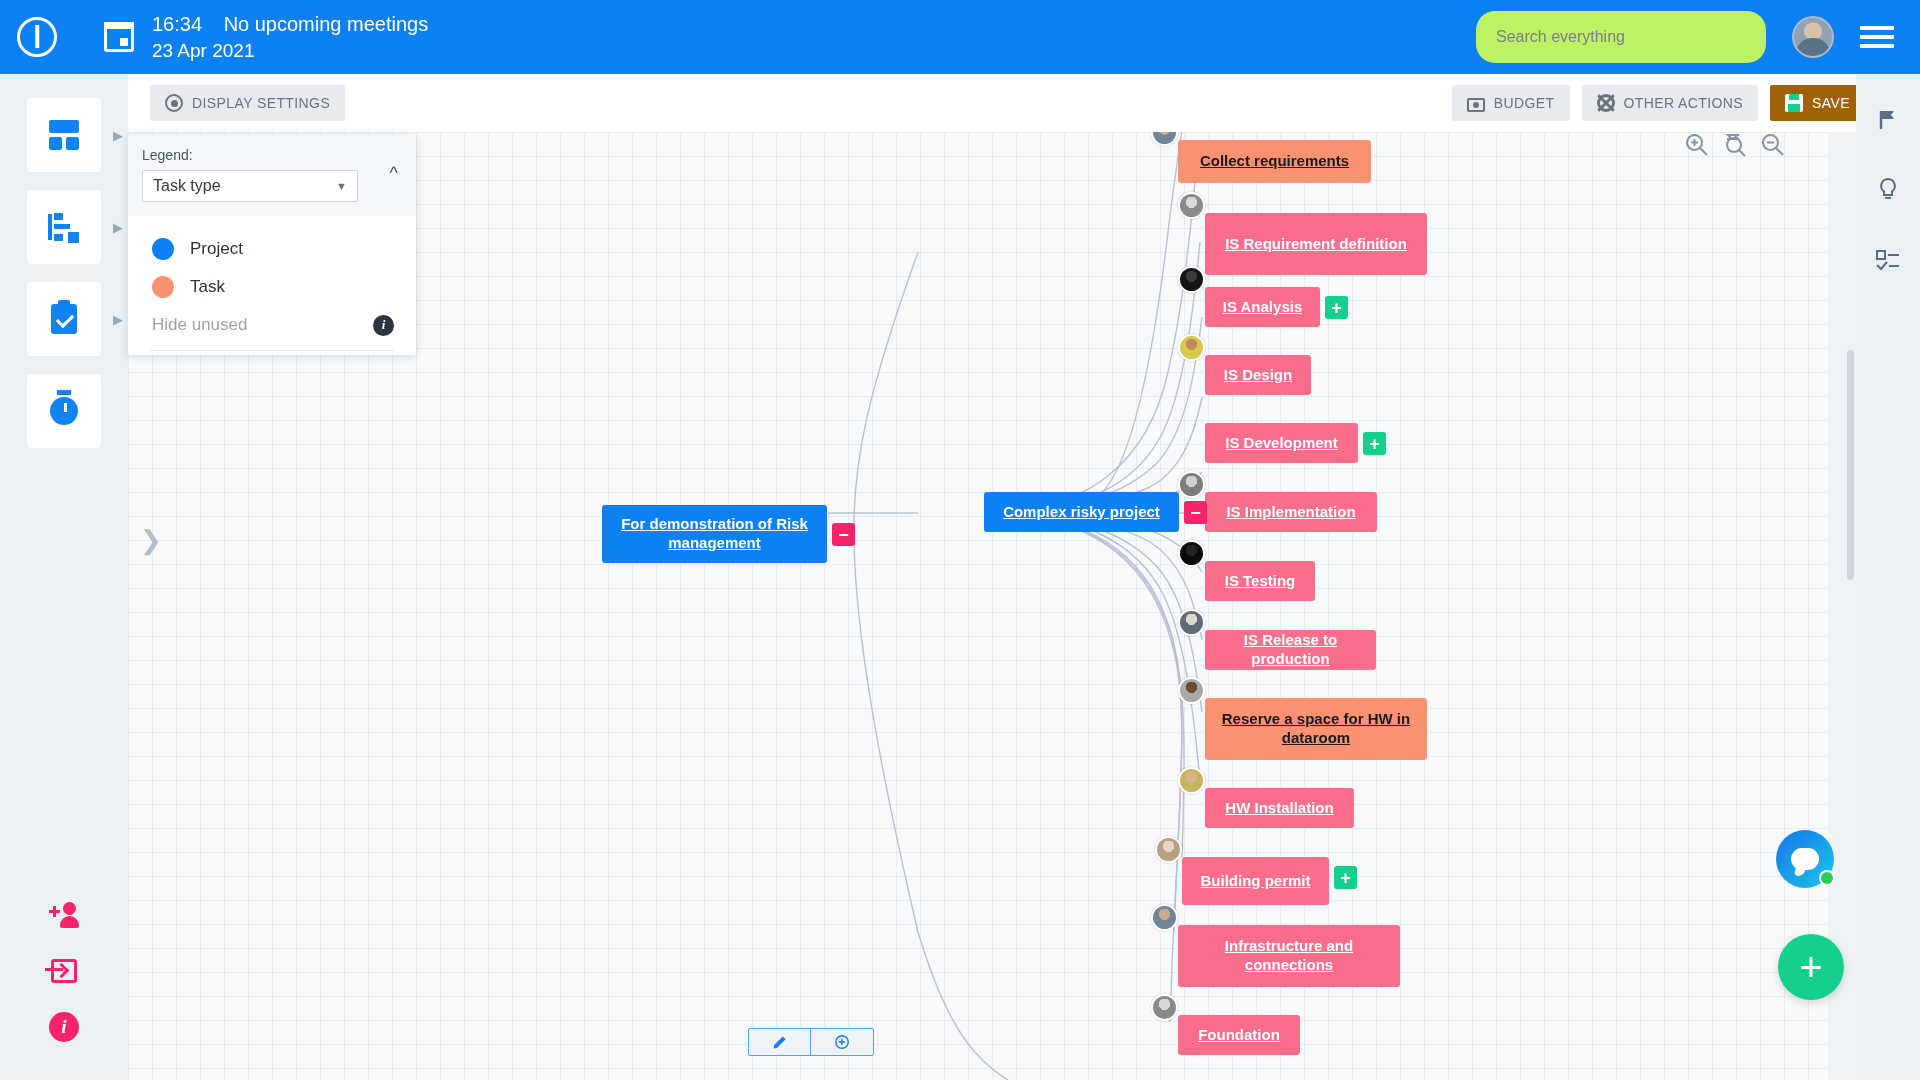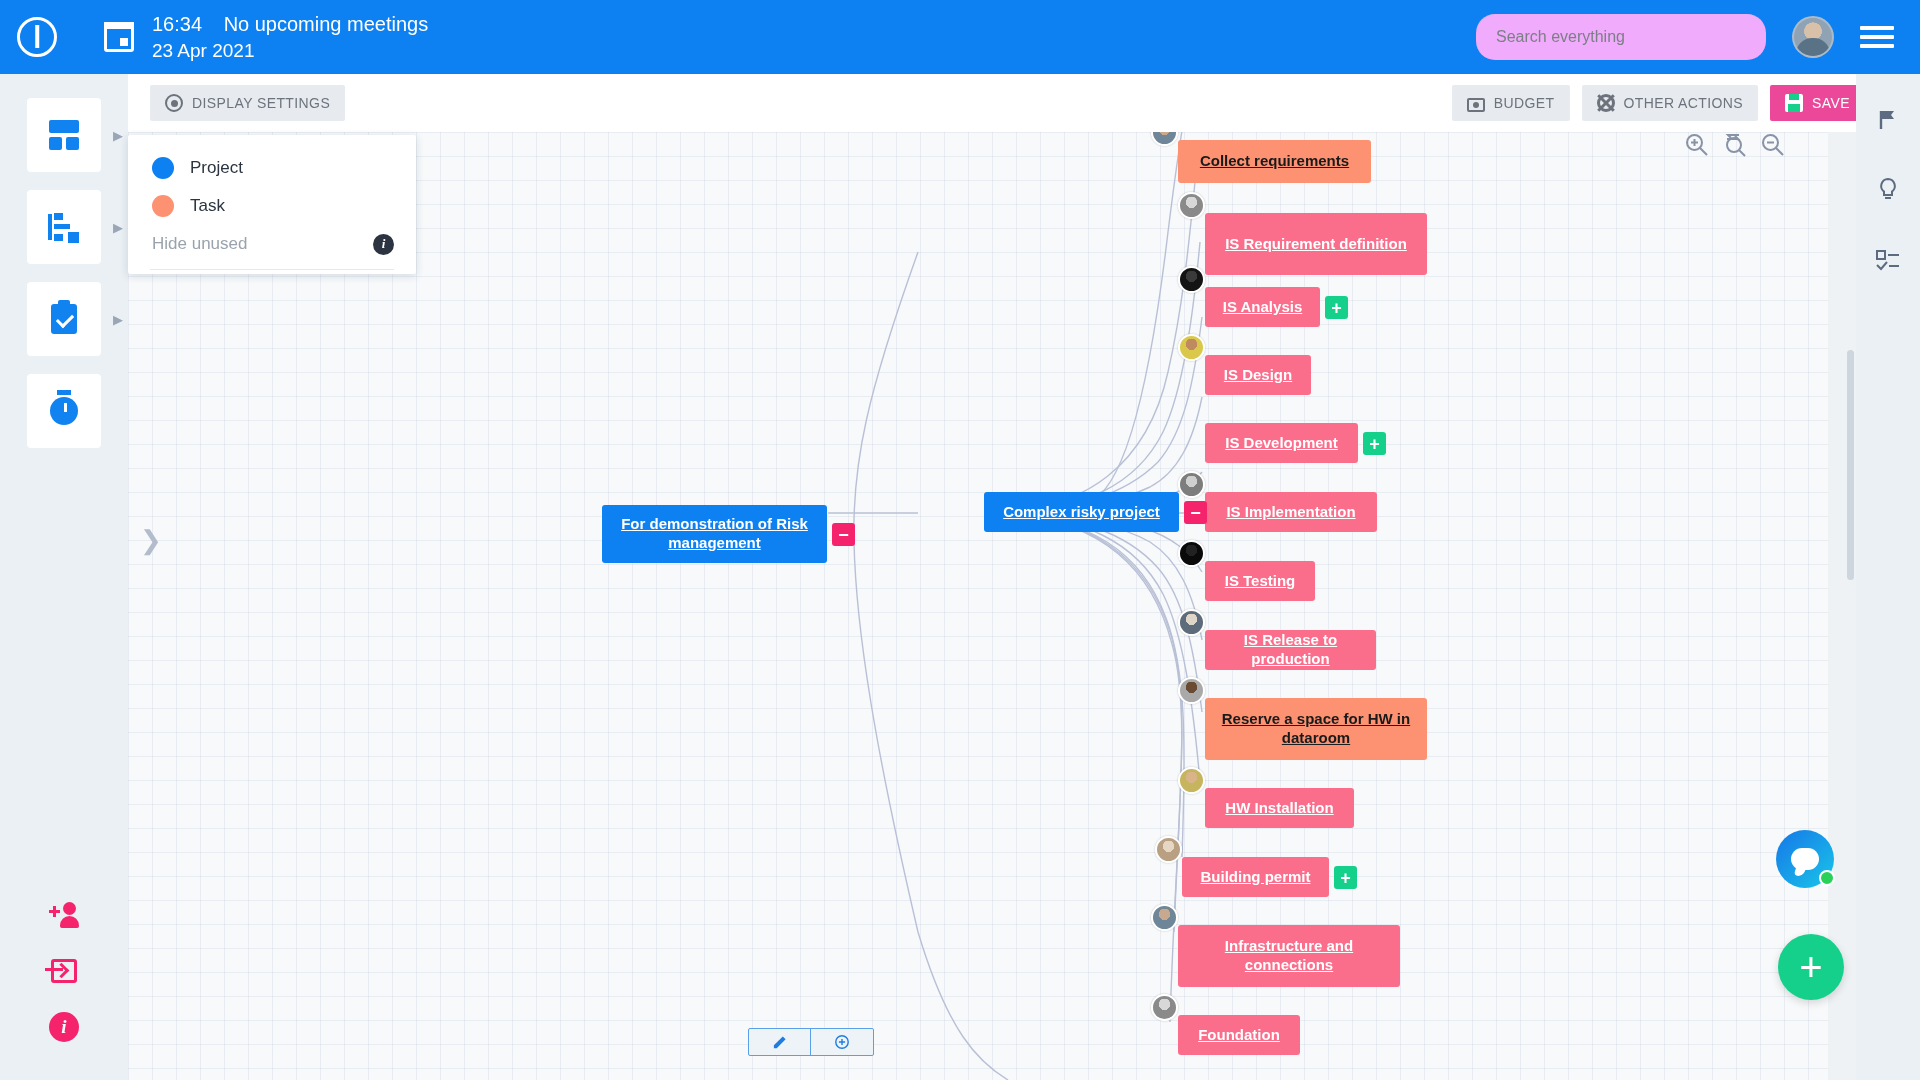--- a/index.html
+++ b/index.html
@@ -34,21 +34,21 @@
   }
   .cal-icon::after {
     content:""; position:absolute; right:3px; bottom:3px; width:8px; height:8px; background:#fff;
   }
   .clock-block { margin-left: 18px; color: #fff; line-height: 1.35; }
   .clock-line1 { font-size: 20px; font-weight: 400; white-space: nowrap; }
   .clock-line1 .time { margin-right: 16px; }
   .clock-line2 { font-size: 19px; }
   .topbar-right { margin-left: auto; display: flex; align-items: center; padding-right: 26px; }
   .search-box {
-    width: 290px; height: 46px; background: #f0abfc; border-radius: 19px;
+    width: 290px; height: 52px; background: #bef264; border-radius: 19px;
     border: none; outline: none; padding: 0 20px; font-size: 16px; color: #55585c;
     font-family: "Liberation Sans", sans-serif;
   }
   .search-box::placeholder { color: #7b7f85; }
   .avatar-top {
     width: 42px; height: 42px; border-radius: 50%; margin-left: 26px;
     background: radial-gradient(circle at 50% 35%, #d9c0a8 0 28%, #8fa3b5 29% 100%);
     border: 2px solid #ffffff44; position: relative; overflow: hidden;
   }
   .avatar-top::after {
@@ -64,21 +64,21 @@
     background: #fff; display: flex; align-items: center;
   }
   .tb-btn {
     height: 36px; display: flex; align-items: center; gap: 9px;
     background: #e7ebef; color: #6c737c; border: none; border-radius: 2px;
     padding: 0 15px; font-size: 14px; letter-spacing: .4px;
     font-family: "Liberation Sans", sans-serif; cursor: pointer;
   }
   .tb-left { margin-left: 22px; }
   .tb-right { margin-left: auto; display: flex; gap: 12px; padding-right: 55px; }
-  .tb-btn.save { background: #ec4899; color: #fff; }
+  .tb-btn.save { background: #a16207; color: #fff; }
   .ic { display:inline-block; width:18px; height:18px; position:relative; flex:none; }
   .ic-eye { border: 2px solid currentColor; border-radius: 50%; }
   .ic-eye::after { content:""; position:absolute; inset:3.5px; border-radius:50%; background: currentColor; }
   .ic-money { border: 2px solid currentColor; border-radius: 2px; height: 14px; top:2px; }
   .ic-money::after { content:""; position:absolute; left:50%; top:50%; transform:translate(-50%,-50%); width:6px; height:6px; border-radius:50%; background: currentColor; }
   .ic-gear { border: 3px solid currentColor; border-radius: 50%; }
   .ic-gear::before, .ic-gear::after {
     content:""; position:absolute; left:50%; top:50%; width:3px; height:22px;
     background: currentColor; transform-origin:center;
   }
@@ -434,21 +434,21 @@
         </div>
         <div class="avatar" style="left: 1050px; top: 545px; background: radial-gradient(circle at 50% 36%, rgb(107, 74, 50) 0px, rgb(107, 74, 50) 30%, rgb(169, 169, 169) 31%, rgb(169, 169, 169) 100%);"></div>
         <div class="node task" style="left: 1077px; top: 566px; width: 222px; height: 62px;">
           <span class="n-label">Reserve a space for HW in dataroom</span>
         </div>
         <div class="avatar" style="left: 1050px; top: 635px; background: radial-gradient(circle at 50% 36%, rgb(217, 180, 138) 0px, rgb(217, 180, 138) 30%, rgb(199, 180, 95) 31%, rgb(199, 180, 95) 100%);"></div>
         <div class="node deliverable" style="left: 1077px; top: 656px; width: 149px; height: 40px;">
           <span class="n-label">HW Installation</span>
         </div>
         <div class="avatar" style="left: 1027px; top: 704px; background: radial-gradient(circle at 50% 36%, rgb(230, 215, 196) 0px, rgb(230, 215, 196) 30%, rgb(185, 160, 131) 31%, rgb(185, 160, 131) 100%);"></div>
-        <div class="node deliverable" style="left: 1054px; top: 725px; width: 147px; height: 40px;">
+        <div class="node deliverable" style="left: 1054px; top: 725px; width: 147px; height: 48px;">
           <span class="n-label">Building permit</span>
         </div>
         <div class="badge plus" style="left: 1206px; top: 734px;">+</div>
         <div class="avatar" style="left: 1023px; top: 772px; background: radial-gradient(circle at 50% 36%, rgb(201, 169, 142) 0px, rgb(201, 169, 142) 30%, rgb(111, 133, 152) 31%, rgb(111, 133, 152) 100%);"></div>
         <div class="node deliverable" style="left: 1050px; top: 793px; width: 222px; height: 62px;">
           <span class="n-label">Infrastructure and connections</span>
         </div>
         <div class="avatar" style="left: 1023px; top: 862px; background: radial-gradient(circle at 50% 36%, rgb(216, 216, 216) 0px, rgb(216, 216, 216) 30%, rgb(138, 138, 138) 31%, rgb(138, 138, 138) 100%);"></div>
         <div class="node deliverable" style="left: 1050px; top: 883px; width: 122px; height: 40px;">
           <span class="n-label">Foundation</span>
@@ -466,20 +466,28 @@
           <circle cx="9" cy="9" r="7" fill="none" stroke="#1d7de0" stroke-width="1.6"></circle>
           <path d="M5.5 9h7M9 5.5v7" stroke="#1d7de0" stroke-width="1.6"></path>
         </svg>
       </div>
     </div>
   </div>
 
   <div class="vscroll"></div>
 
   <div class="legend">
+    <div class="legend-head">
+      <div class="legend-title">Legend:</div>
+      <div class="legend-select">
+        <span>Task type</span>
+        <span class="caret">▼</span>
+      </div>
+      <span class="legend-collapse">^</span>
+    </div>
     <div class="legend-body">
       <div class="legend-row">
         <span class="legend-dot" style="background:#0d80f2"></span>
         <span class="legend-label">Project</span>
       </div>
       <div class="legend-row">
         <span class="legend-dot" style="background:#fc9272"></span>
         <span class="legend-label">Task</span>
       </div>
       <div class="legend-row muted">

